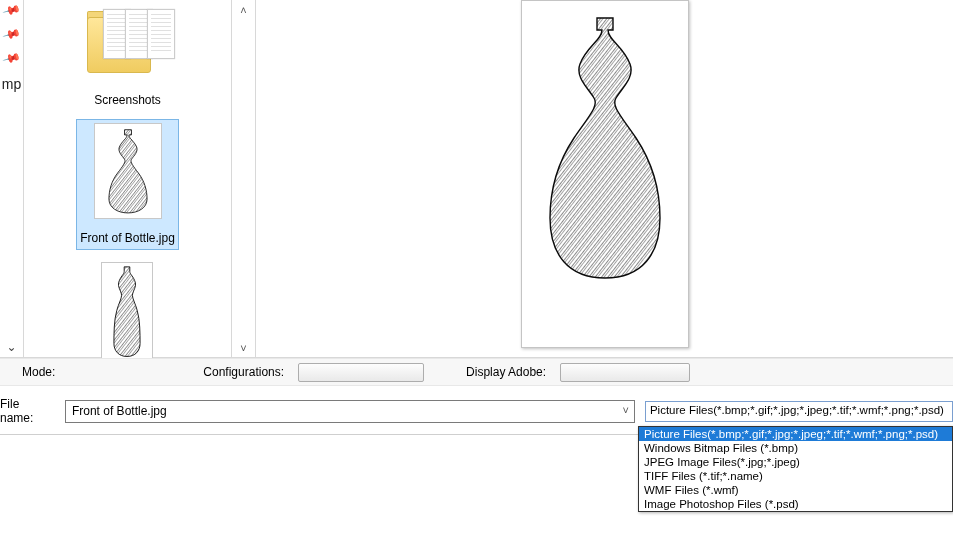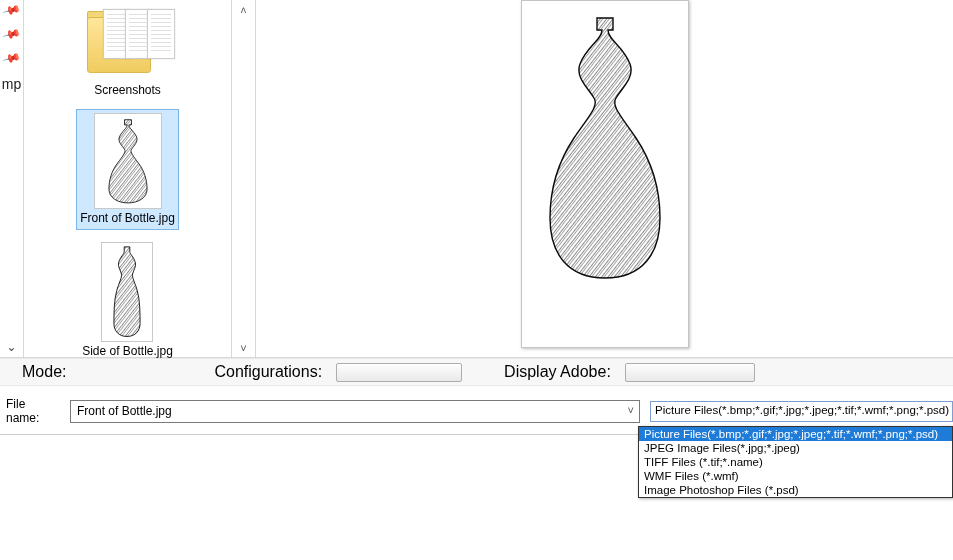--- a/index.html
+++ b/index.html
@@ -9,39 +9,39 @@
   .left-strip { width:24px; height:358px; border-right:1px solid #d8d8d8; display:flex; flex-direction:column; align-items:center; padding-top:4px; gap:10px; }
   .left-strip .pin { color:#555; font-size:12px; transform:rotate(30deg); cursor:pointer;}
   .left-strip .mp { font-size:14px; color:#222; }
   .left-strip .chev { margin-top:auto; margin-bottom:4px; color:#444; font-size:12px;}
   .file-pane { width:208px; height:358px; border-right:1px solid #d8d8d8; overflow-y:auto; display:flex; flex-direction:column; align-items:center; padding:4px 0 0 0; }
   .scroll-col { width:24px; height:358px; display:flex; flex-direction:column; align-items:center; justify-content:space-between; padding:4px 0; border-right:1px solid #d8d8d8; color:#555;}
   .scroll-col span{font-size:11px;}
   .preview-pane { flex:1; height:358px; display:flex; align-items:flex-start; justify-content:center; padding-top:0;}
   .thumb-wrap { display:flex; flex-direction:column; align-items:center; margin:2px 0 8px 0; padding:3px; }
   .thumb-wrap.selected { background:#cde8ff; outline:1px solid #7bb6e6; }
-  .thumb-label { font-size:12px; text-align:center; max-width:100px; line-height:1.2; margin-top:2px;}
+  .thumb-label { font-size:12px; text-align:center; max-width:100px; line-height:1.2; margin-top:12px;}
   .folder-thumb { width:86px; height:72px; position:relative; }
   .folder-back { position:absolute; left:2px; top:8px; width:64px; height:56px; background:linear-gradient(#ffe79a,#f0cc60); border-radius:3px; border:1px solid #d9b84e; }
   .folder-tab { position:absolute; left:2px; top:2px; width:26px; height:12px; background:#f4d679; border:1px solid #d9b84e; border-bottom:none; border-radius:2px 2px 0 0;}
   .folder-sheets { position:absolute; left:24px; top:0; display:flex; }
   .sheet { width:28px; height:50px; background:#fff; border:1px solid #ccc; margin-left:-6px; box-shadow:0 0 1px rgba(0,0,0,.2); }
   .sheet::before { content:""; display:block; margin:4px 3px; height:38px; background:repeating-linear-gradient(#e0e0e0 0 1px, transparent 1px 4px);}
   .bottle-thumb { width:68px; height:96px; background:#fff; border:1px solid #c8c8c8; display:flex; align-items:center; justify-content:center;}
   .bottle-thumb2 { width:52px; height:100px; background:#fff; border:1px solid #c8c8c8; display:flex; align-items:center; justify-content:center;}
   .bottle-svg { width:52px; }
   .bottle-svg2 { width:28px;}
   .preview-card { margin-top:0; width:168px; height:348px; border:1px solid #c4c4c4; box-shadow:1px 1px 3px rgba(0,0,0,.25); background:#fff; display:flex; align-items:center; justify-content:center;}
   .preview-card svg{ width:130px;}
   .below-bar { position:absolute; left:0; top:358px; width:953px; height:28px; border-top:1px solid #e8e8e8; border-bottom:1px solid #e8e8e8; background:#f7f7f7; display:flex; align-items:center; padding:0 8px 0 22px; gap:14px;}
-  .below-bar label{ font-size:16px;}
+  .below-bar label{ font-size:12px;}
   .fake-combo { height:19px; background:linear-gradient(#fdfdfd,#e9e9e9); border:1px solid #adadad; border-radius:2px; }
   .fake-combo.cfg{ width:126px; }
   .fake-combo.ds{ width:130px;}
-  .filename-row { position:absolute; left:0; top:396px; width:953px; height:30px; display:flex; align-items:center; padding-left:6px; gap:10px;justify-content:center;}
+  .filename-row { position:absolute; left:0; top:396px; width:953px; height:30px; display:flex; align-items:center; gap:10px;justify-content:center;}
   .filename-row label{font-size:12px;}
   .fn-input { flex:0 0 570px; height:23px; border:1px solid #7a7a7a; padding:0 22px 0 6px; font-size:12px; font-family:inherit; background:#fff; position:relative;}
   .fn-wrap{position:relative; flex:0 0 570px;}
   .fn-wrap .dd-arrow{ position:absolute; right:6px; top:4px; color:#555; pointer-events:none; font-size:11px;}
   .filetype { width:314px; height:21px; border:1px solid #7a9fd0; background:#fff; font-size:11.5px; padding:2px 4px; overflow:hidden; white-space:nowrap; }
   .divider { position:absolute; left:0; top:434px; width:953px; height:1px; background:#cfcfcf; }
   .dropdown { position:absolute; left:638px; top:426px; width:315px; border:1px solid #333; background:#fff; box-shadow:1px 1px 3px rgba(0,0,0,.3); }
   .dropdown .opt { padding:1px 5px; font-size:11.5px; white-space:nowrap; cursor:pointer;}
   .dropdown .opt.sel { background:#1e7bd7; color:#fff;}
   .hatch{ fill:url(#pencilHatch);}
@@ -132,19 +132,20 @@
     <input class="fn-input" style="width: 100%;" value="Front of Bottle.jpg">
     <span class="dd-arrow">˅</span>
   </div>
   <div class="filetype">Picture Files(*.bmp;*.gif;*.jpg;*.jpeg;*.tif;*.wmf;*.png;*.psd)</div>
 </div>
 
 <div class="divider"></div>
 
 <div class="dropdown">
   <div class="opt sel">Picture Files(*.bmp;*.gif;*.jpg;*.jpeg;*.tif;*.wmf;*.png;*.psd)</div>
+  <div class="opt">Windows Bitmap Files (*.bmp)</div>
   <div class="opt">JPEG Image Files(*.jpg;*.jpeg)</div>
   <div class="opt">TIFF Files (*.tif;*.name)</div>
   <div class="opt">WMF Files (*.wmf)</div>
   <div class="opt">Image Photoshop Files (*.psd)</div>
 </div>
 
 </div>
 
 </body></html>

